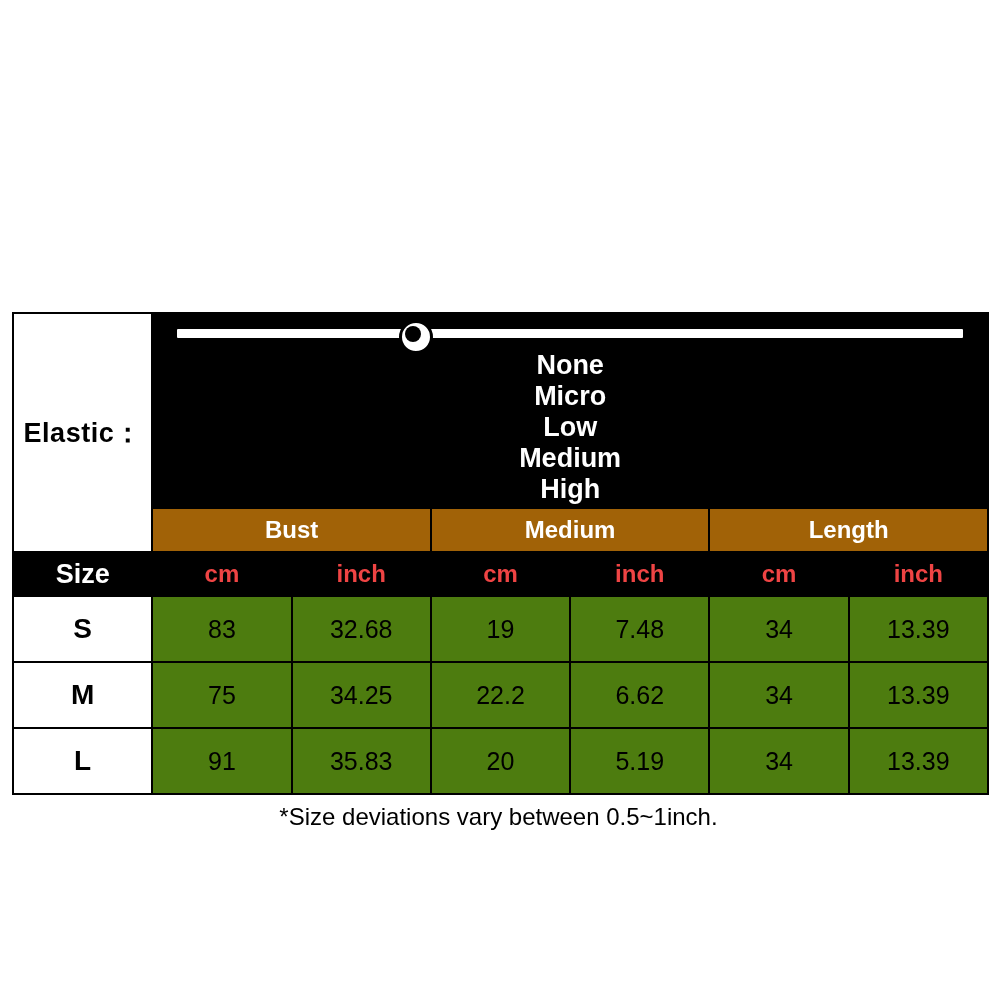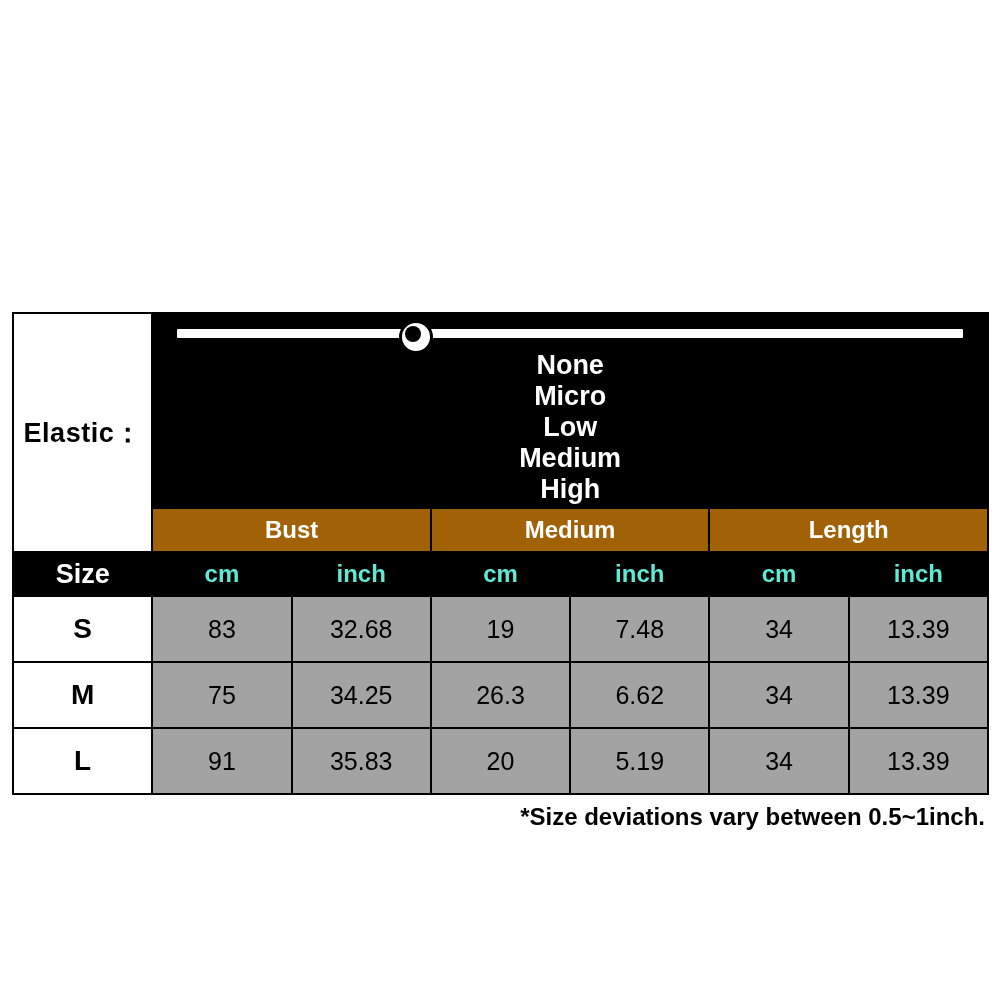--- a/index.html
+++ b/index.html
@@ -110,49 +110,48 @@
   }
   .grp-cell {
     background: #a16207;
     color: #ffffff;
     font-size: 24px;
     font-weight: bold;
     height: 42px;
   }
   .unit-cell {
     background: #000000;
-    color: #5eead4;
+    color: #ef4444;
     font-size: 24px;
     font-weight: bold;
     height: 42px;
   }
 
   
   .sizename-cell {
     background: #ffffff;
     color: #000000;
     font-size: 28px;
     font-weight: bold;
     height: 64px;
   }
   .val-cell {
-    background: #a3a3a3;
+    background: #4d7c0f;
     color: #000000;
     font-size: 25px;
     height: 64px;
   }
 
   
   .footnote {
     margin-top: 8px;
-    text-align: right;
+    text-align: center;
     font-size: 24px;
     color: #000000;
     padding-right: 4px;
-    font-weight: bold;
   }
 </style>
 </head>
 <body>
 
 <div id="size-chart">
   <table class="chart">
     <tbody>
 
       <tr>
@@ -195,21 +194,21 @@
         <td class="val-cell">19</td>
         <td class="val-cell">7.48</td>
         <td class="val-cell">34</td>
         <td class="val-cell">13.39</td>
       </tr>
 
       <tr>
         <td class="sizename-cell">M</td>
         <td class="val-cell">75</td>
         <td class="val-cell">34.25</td>
-        <td class="val-cell">26.3</td>
+        <td class="val-cell">22.2</td>
         <td class="val-cell">6.62</td>
         <td class="val-cell">34</td>
         <td class="val-cell">13.39</td>
       </tr>
 
       <tr>
         <td class="sizename-cell">L</td>
         <td class="val-cell">91</td>
         <td class="val-cell">35.83</td>
         <td class="val-cell">20</td>

